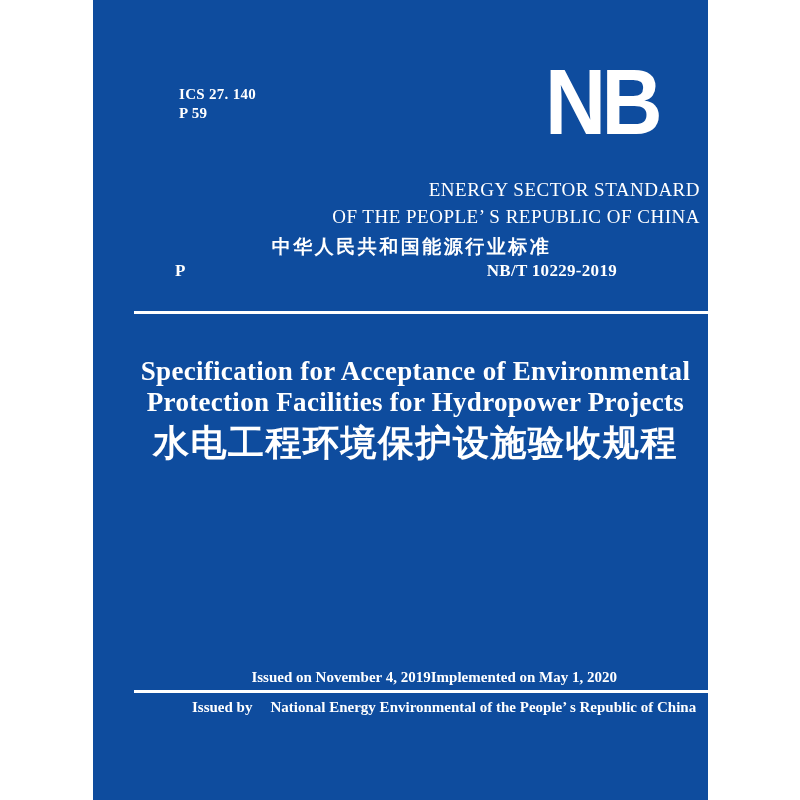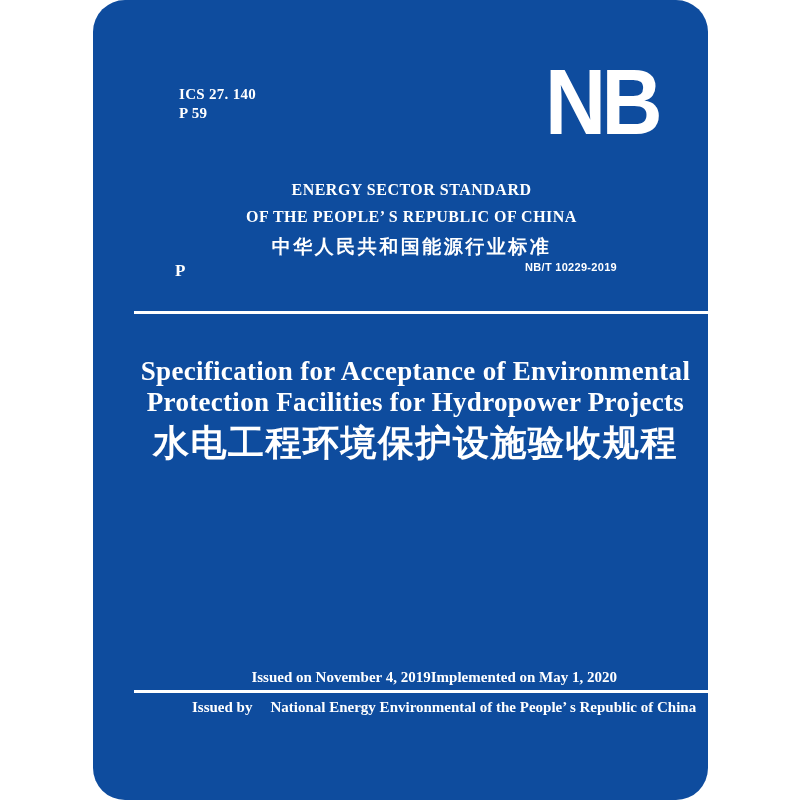--- a/index.html
+++ b/index.html
@@ -16,21 +16,20 @@
     overflow: hidden;
   }
   .cover {
     position: absolute;
     left: 93px;
     top: 0;
     width: 615px;
     height: 800px;
     background: #0e4c9e;
     color: #ffffff;
-    border-radius: 32px;
   }
   .ics-block {
     position: absolute;
     left: 86px;
     top: 85px;
     font-weight: bold;
     font-size: 15px;
     line-height: 19px;
     letter-spacing: 0.3px;
     font-family: "Liberation Serif", serif;
@@ -48,25 +47,26 @@
     transform-origin: left top;
   }
   .std-header {
     position: absolute;
     left: 30px;
     right: 8px;
     top: 176px;
     text-align: center;
   }
   .std-en {
-    font-weight: bold;
-    font-size: 16px;
+    font-weight: normal;
+    font-size: 19px;
     line-height: 27px;
     letter-spacing: 0.5px;
     font-family: "Liberation Serif", serif;
+    text-align: right;
   }
   .std-cn {
     font-weight: bold;
     font-size: 19px;
     line-height: 26px;
     letter-spacing: 2.5px;
     margin-top: 4px;
     font-family: "Liberation Sans", sans-serif;
   }
   .doc-class {
@@ -75,23 +75,23 @@
     top: 261px;
     font-weight: bold;
     font-size: 17px;
     font-family: "Liberation Serif", serif;
   }
   .std-number {
     position: absolute;
     right: 91px;
     top: 261px;
     font-weight: bold;
-    font-size: 11px;
+    font-size: 17px;
     letter-spacing: 0.3px;
-    font-family: Liberation Sans, sans-serif;
+    font-family: Liberation Serif, serif;
   }
   .rule {
     position: absolute;
     left: 41px;
     right: 0;
     height: 3px;
     background: #ffffff;
   }
   .rule-top { top: 311px; }
   .rule-bottom { top: 690px; }

